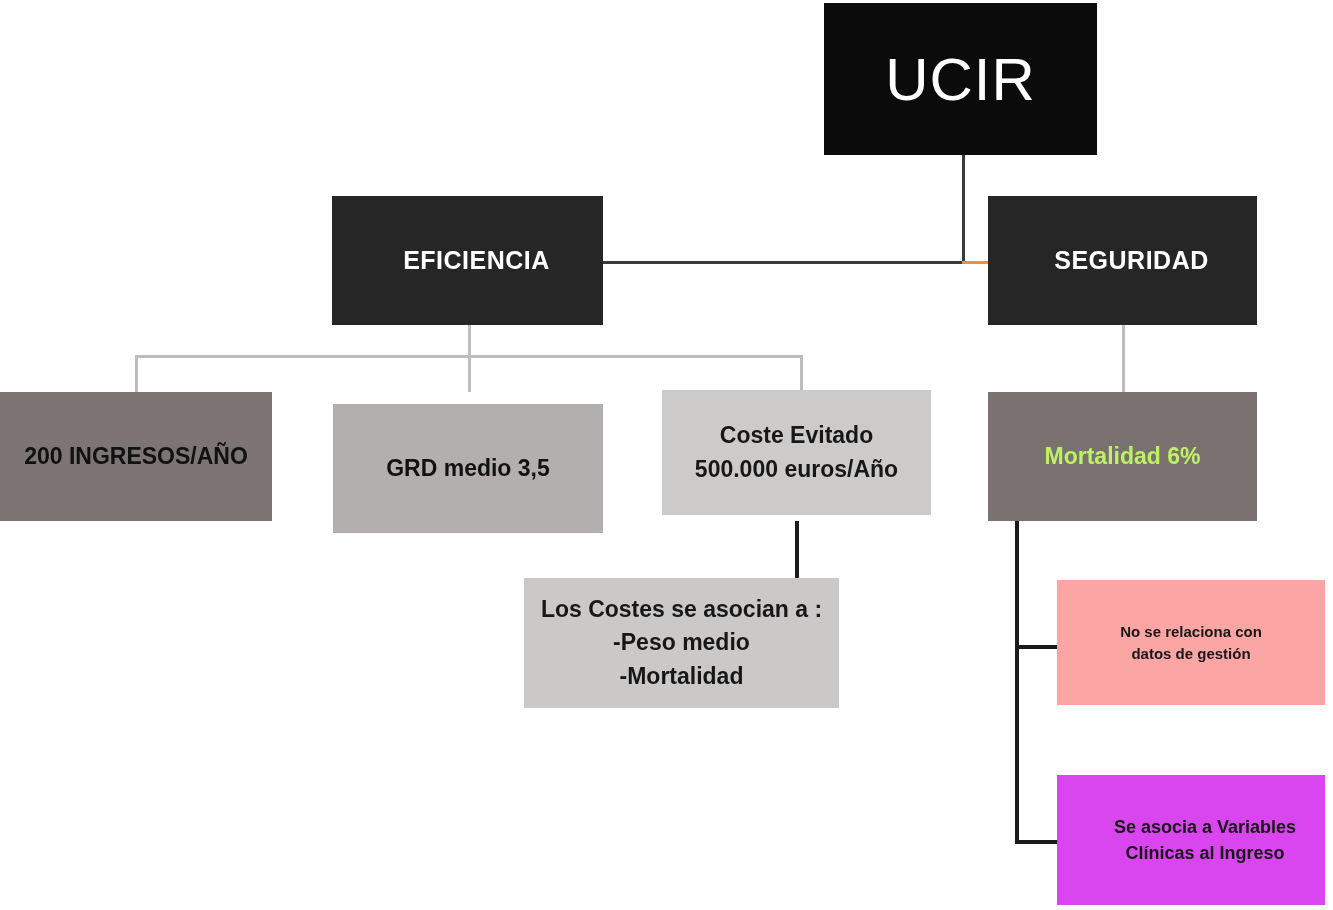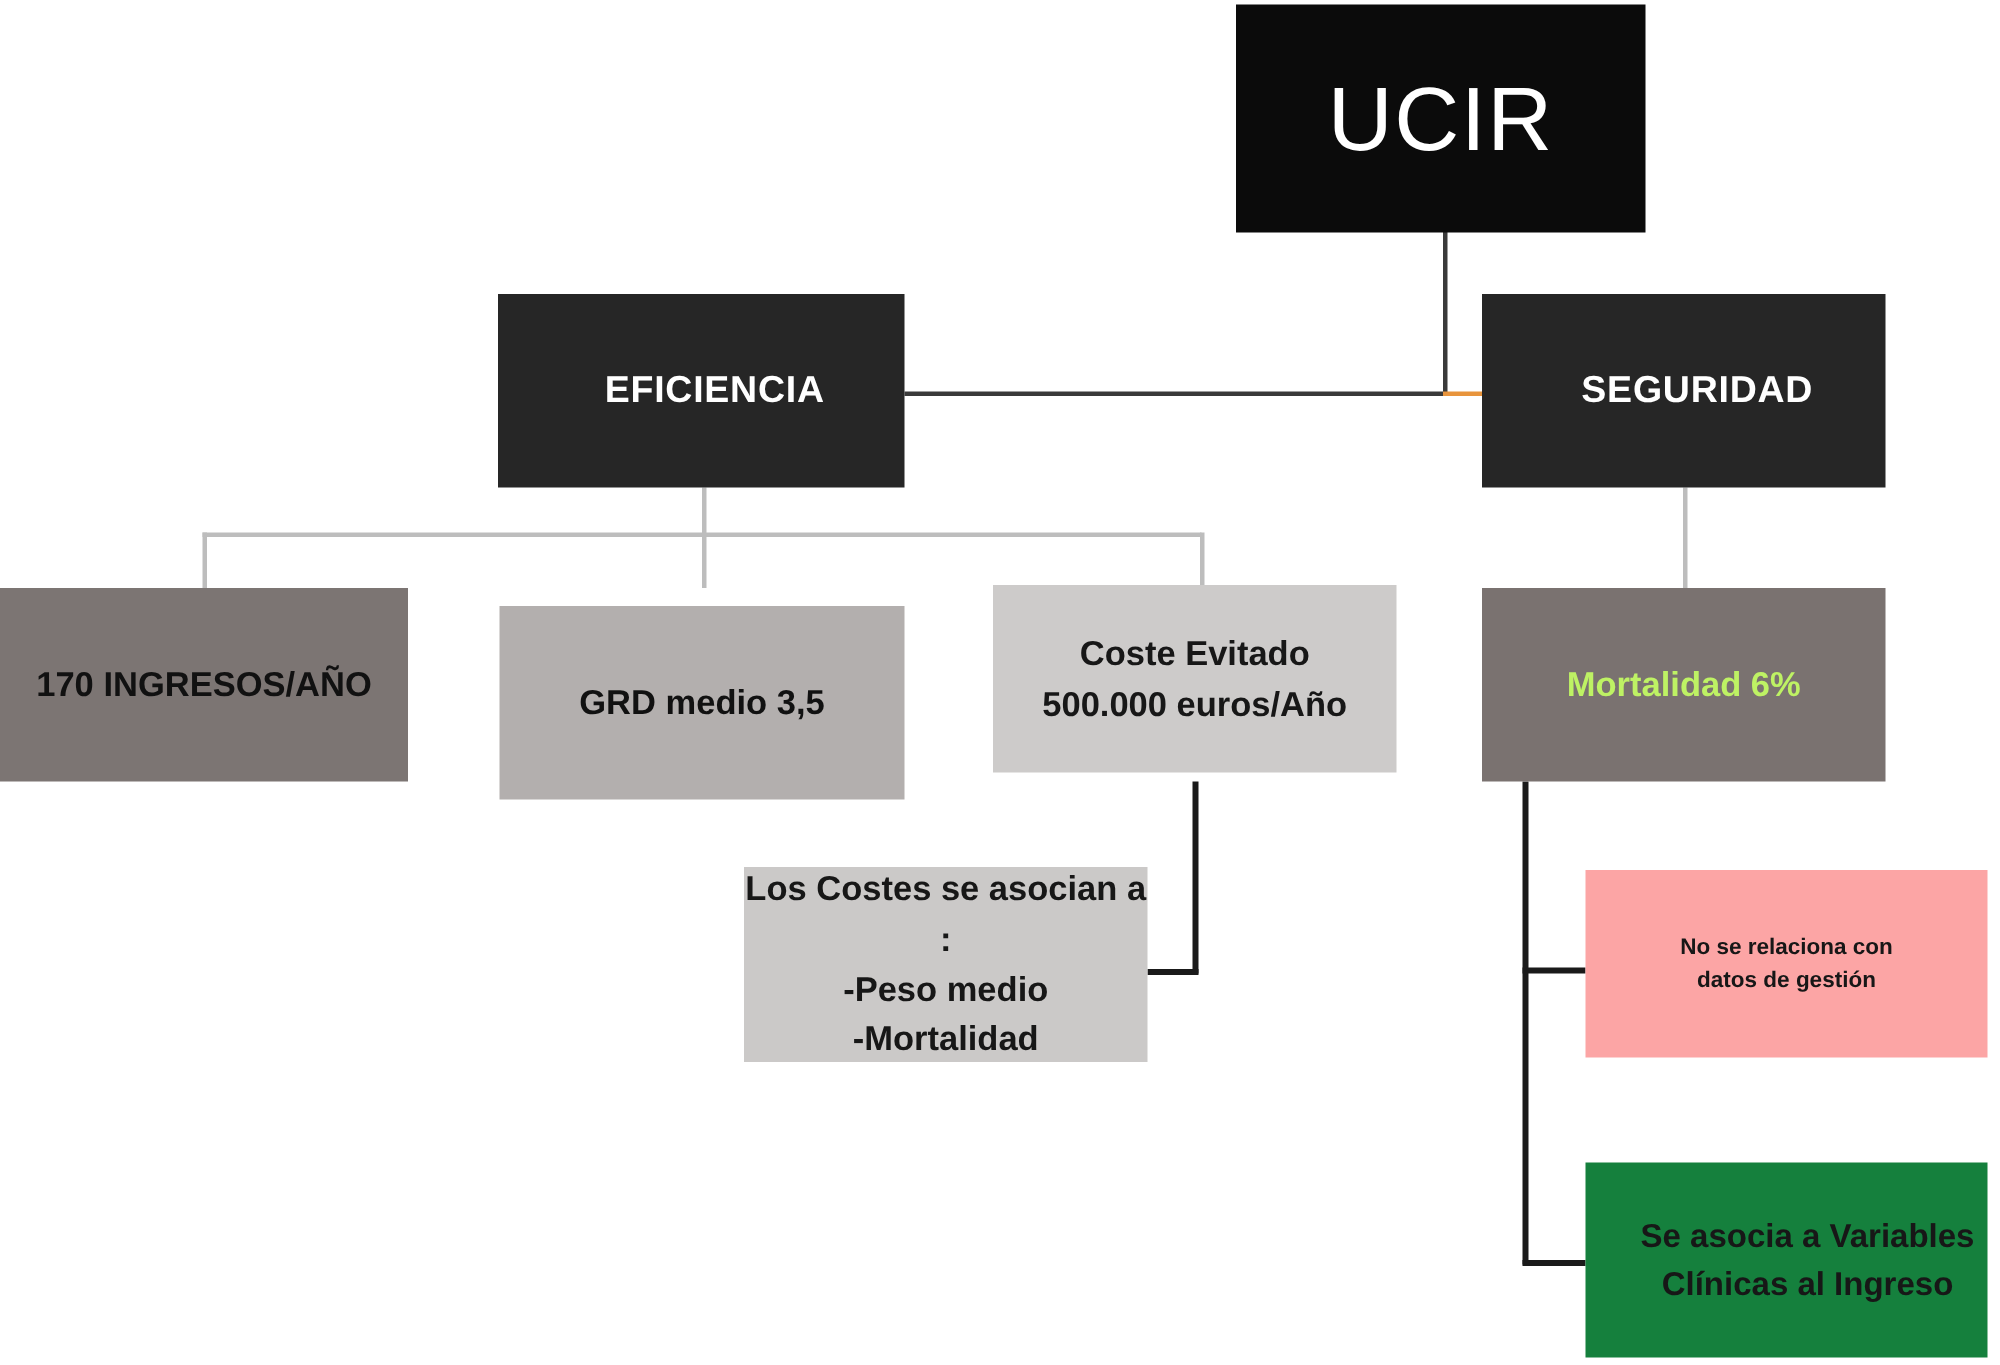--- a/index.html
+++ b/index.html
@@ -78,23 +78,23 @@
     font-size: 23px;
     font-weight: 600;
   }
   .n-light-gray2 {
     background: #cbc9c8;
     color: #171717;
     font-size: 23px;
     font-weight: 600;
   }
   .n-light-gray3 {
-    background: #15803d;
+    background: #d946ef;
     color: #171717;
-    font-size: 22px;
+    font-size: 18px;
     font-weight: 600;
     padding-left: 28px;
   }
   
   .conn {
     position: absolute;
     z-index: 1;
   }
   .conn.h { height: 0; border-top-style: solid; }
   .conn.v { width: 0; border-left-style: solid; }
@@ -134,37 +134,37 @@
 
   <div class="node n-branch" style="left:332px; top:196px; width:271px; height:129px;">
     <span class="label">EFICIENCIA</span>
   </div>
 
   <div class="node n-branch" style="left:988px; top:196px; width:269px; height:129px;justify-content:flex-end;">
     <span class="label">SEGURIDAD</span>
   </div>
 
   <div class="node n-dark-gray" style="left:0px; top:392px; width:272px; height:129px;">
-    <span class="label">170 INGRESOS/AÑO</span>
+    <span class="label">200 INGRESOS/AÑO</span>
   </div>
 
   <div class="node n-mid-gray" style="left:333px; top:404px; width:270px; height:129px;">
     <span class="label">GRD medio 3,5</span>
   </div>
 
   <div class="node n-light-gray" style="left:662px; top:390px; width:269px; height:125px;align-items:center;">
     <span class="label">Coste Evitado
 500.000 euros/Año</span>
   </div>
 
   <div class="node n-dark-gray-white" style="left:988px; top:392px; width:269px; height:129px;">
     <span class="label">Mortalidad 6%</span>
   </div>
 
-  <div class="node n-light-gray2" style="left:496px; top:578px; width:269px; height:130px;align-items:center;">
+  <div class="node n-light-gray2" style="left:524px; top:578px; width:315px; height:130px;align-items:center;">
     <span class="label">Los Costes se asocian a :
 -Peso medio
 -Mortalidad</span>
   </div>
 
   <div class="node n-mid-gray2" style="left:1057px; top:580px; width:268px; height:125px;">
     <span class="label">No se relaciona con
 datos de gestión</span>
   </div>
 

